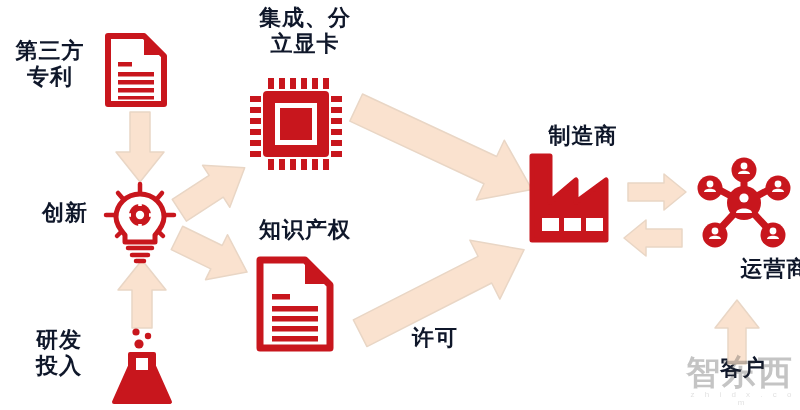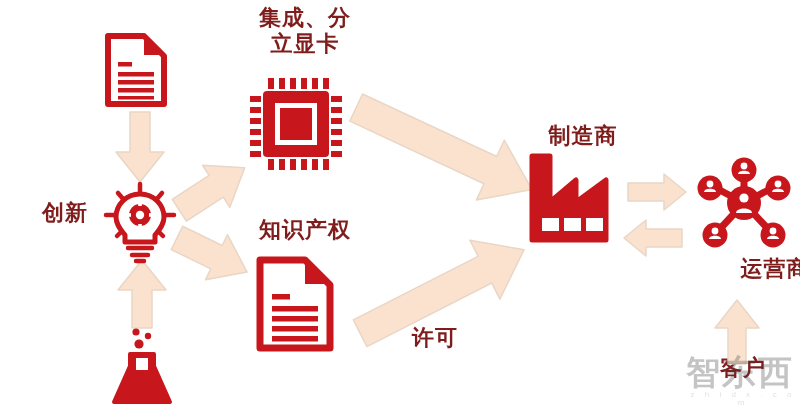--- a/index.html
+++ b/index.html
@@ -6,21 +6,21 @@
   body{
     width:800px;height:410px;
     background:#ffffff;
     font-family:"Liberation Serif","DejaVu Serif",serif;
     overflow:hidden;
     position:relative;
   }
   #stage{position:absolute;left:0;top:0;width:800px;height:410px;}
   .lbl{
     position:absolute;
-    color:#7f1d1d;
+    color:#0f172a;
     font-family:"Liberation Serif","DejaVu Serif",serif;
     font-weight:700;
     font-size:22px;
     line-height:1.18;
     letter-spacing:1px;
     white-space:pre-line;
     text-align:center;
     user-select:none;
   }
   .arrow-svg{position:absolute;overflow:visible;}
@@ -46,23 +46,27 @@
     text-align:center;
     line-height:1;
     margin-top:2px;
   }
 </style>
 </head>
 <body>
 
 <div id="stage">
 
+  <div class="lbl" style="left:0px;top:38px;width:100px;">第三方
+专利</div>
 
   <div class="lbl" style="left:29px;top:200px;width:72px;">创新</div>
 
+  <div class="lbl" style="left:20px;top:327px;width:78px;">研发
+投入</div>
 
   <div class="lbl" style="left:230px;top:5px;width:150px;">集成、分
 立显卡</div>
 
   <div class="lbl" style="left:243px;top:217px;width:124px;">知识产权</div>
 
   <div class="lbl" style="left:533px;top:123px;width:100px;">制造商</div>
 
   <div class="lbl" style="left:725px;top:256px;width:100px;">运营商</div>
 

